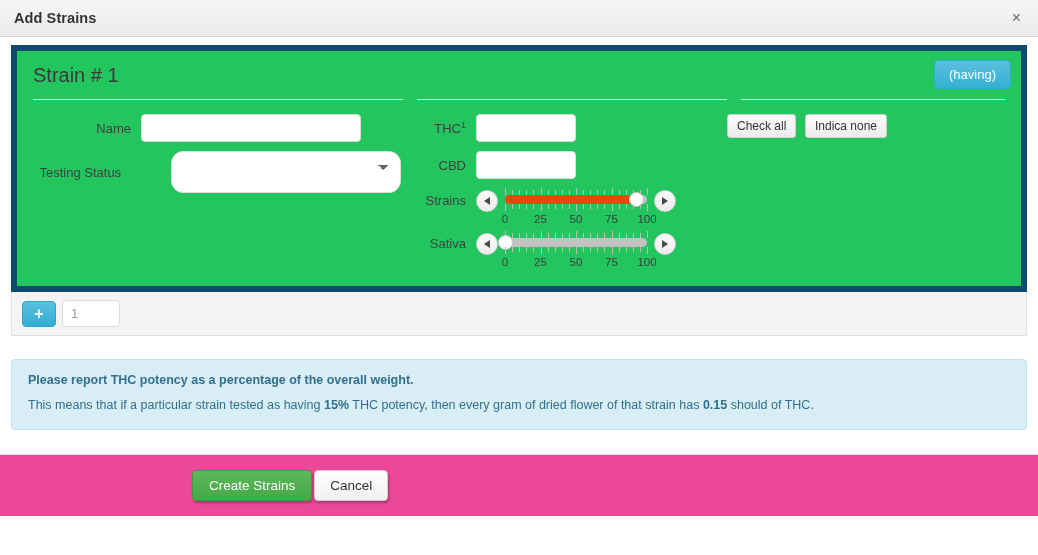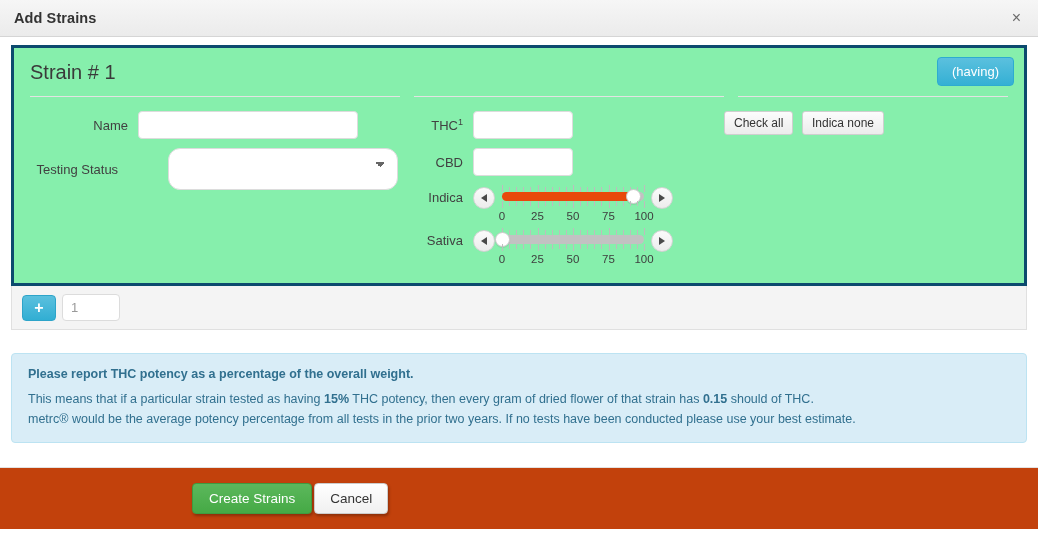--- a/index.html
+++ b/index.html
@@ -57,22 +57,22 @@
     padding: 2px 4px;
   }
 
   
   .modal-body {
     padding: 8px 11px 0 11px;
     box-sizing: border-box;
   }
 
   .strain-panel {
-    border: 3px solid #0c4a6e;
-    background: #86efac;
+    border: 6px solid #0c4a6e;
+    background: #22c55e;
     box-sizing: border-box;
   }
 
   .strain-head {
     position: relative;
     height: 48px;
     padding: 0 10px 0 16px;
     display: flex;
     align-items: center;
     box-sizing: border-box;
@@ -370,21 +370,21 @@
     font-weight: bold;
     margin-bottom: 6px;
     font-size: 12.5px;
   }
   .alert b { font-weight: bold; }
 
   
   .modal-footer {
     margin-top: 24px;
     border-top: 1px solid #e2e2e2;
-    background: #c2410c;
+    background: #ec4899;
     height: 62px;
     display: flex;
     align-items: center;
     padding-left: 192px;
     box-sizing: border-box;
   }
   .btn-primary {
     background: linear-gradient(to bottom, #5cb85c 0%, #45a945 100%);
     border: 1px solid #3f9b3f;
     border-radius: 4px;
@@ -456,21 +456,21 @@
           <div class="form-row">
             <span class="lbl"><span>THC</span><sup class="foot">1</sup></span>
             <input class="txt potency-input" type="text" value="" style="">
           </div>
           <div class="form-row">
             <span class="lbl">CBD</span>
             <input class="txt potency-input" type="text" value="" style="">
           </div>
 
           <div class="slider-row">
-            <span class="lbl">Indica</span>
+            <span class="lbl">Strains</span>
             <div class="slider-wrap">
               <div class="arrow-btn">
                   <span class="tri left"></span>
                 </div>
               <div class="slider-core">
                 <div class="ticks top">
                     <span class="tk major" style="left: 0px;"></span>
                     <span class="tk" style="left: 7.1px;"></span>
                     <span class="tk" style="left: 14.2px;"></span>
                     <span class="tk" style="left: 21.3px;"></span>
@@ -620,21 +620,20 @@
       <input class="qty-input" type="text" value="1" style="">
     </div>
 
   </div>
 
   <div class="alert">
     <div class="alert-title">Please report THC potency as a percentage of the overall weight.</div>
     <div>
       <span>This means that if a particular strain tested as having </span><b>15%</b><span> THC potency, then every gram of dried flower of that strain has </span><b>0.15</b><span> should of THC.</span>
     </div>
-    <div>metrc® would be the average potency percentage from all tests in the prior two years. If no tests have been conducted please use your best estimate.</div>
   </div>
 
   <div class="modal-footer">
     <button class="btn-primary">Create Strains</button>
     <button class="btn-default">Cancel</button>
   </div>
 
 </div>
 
 </body></html>

